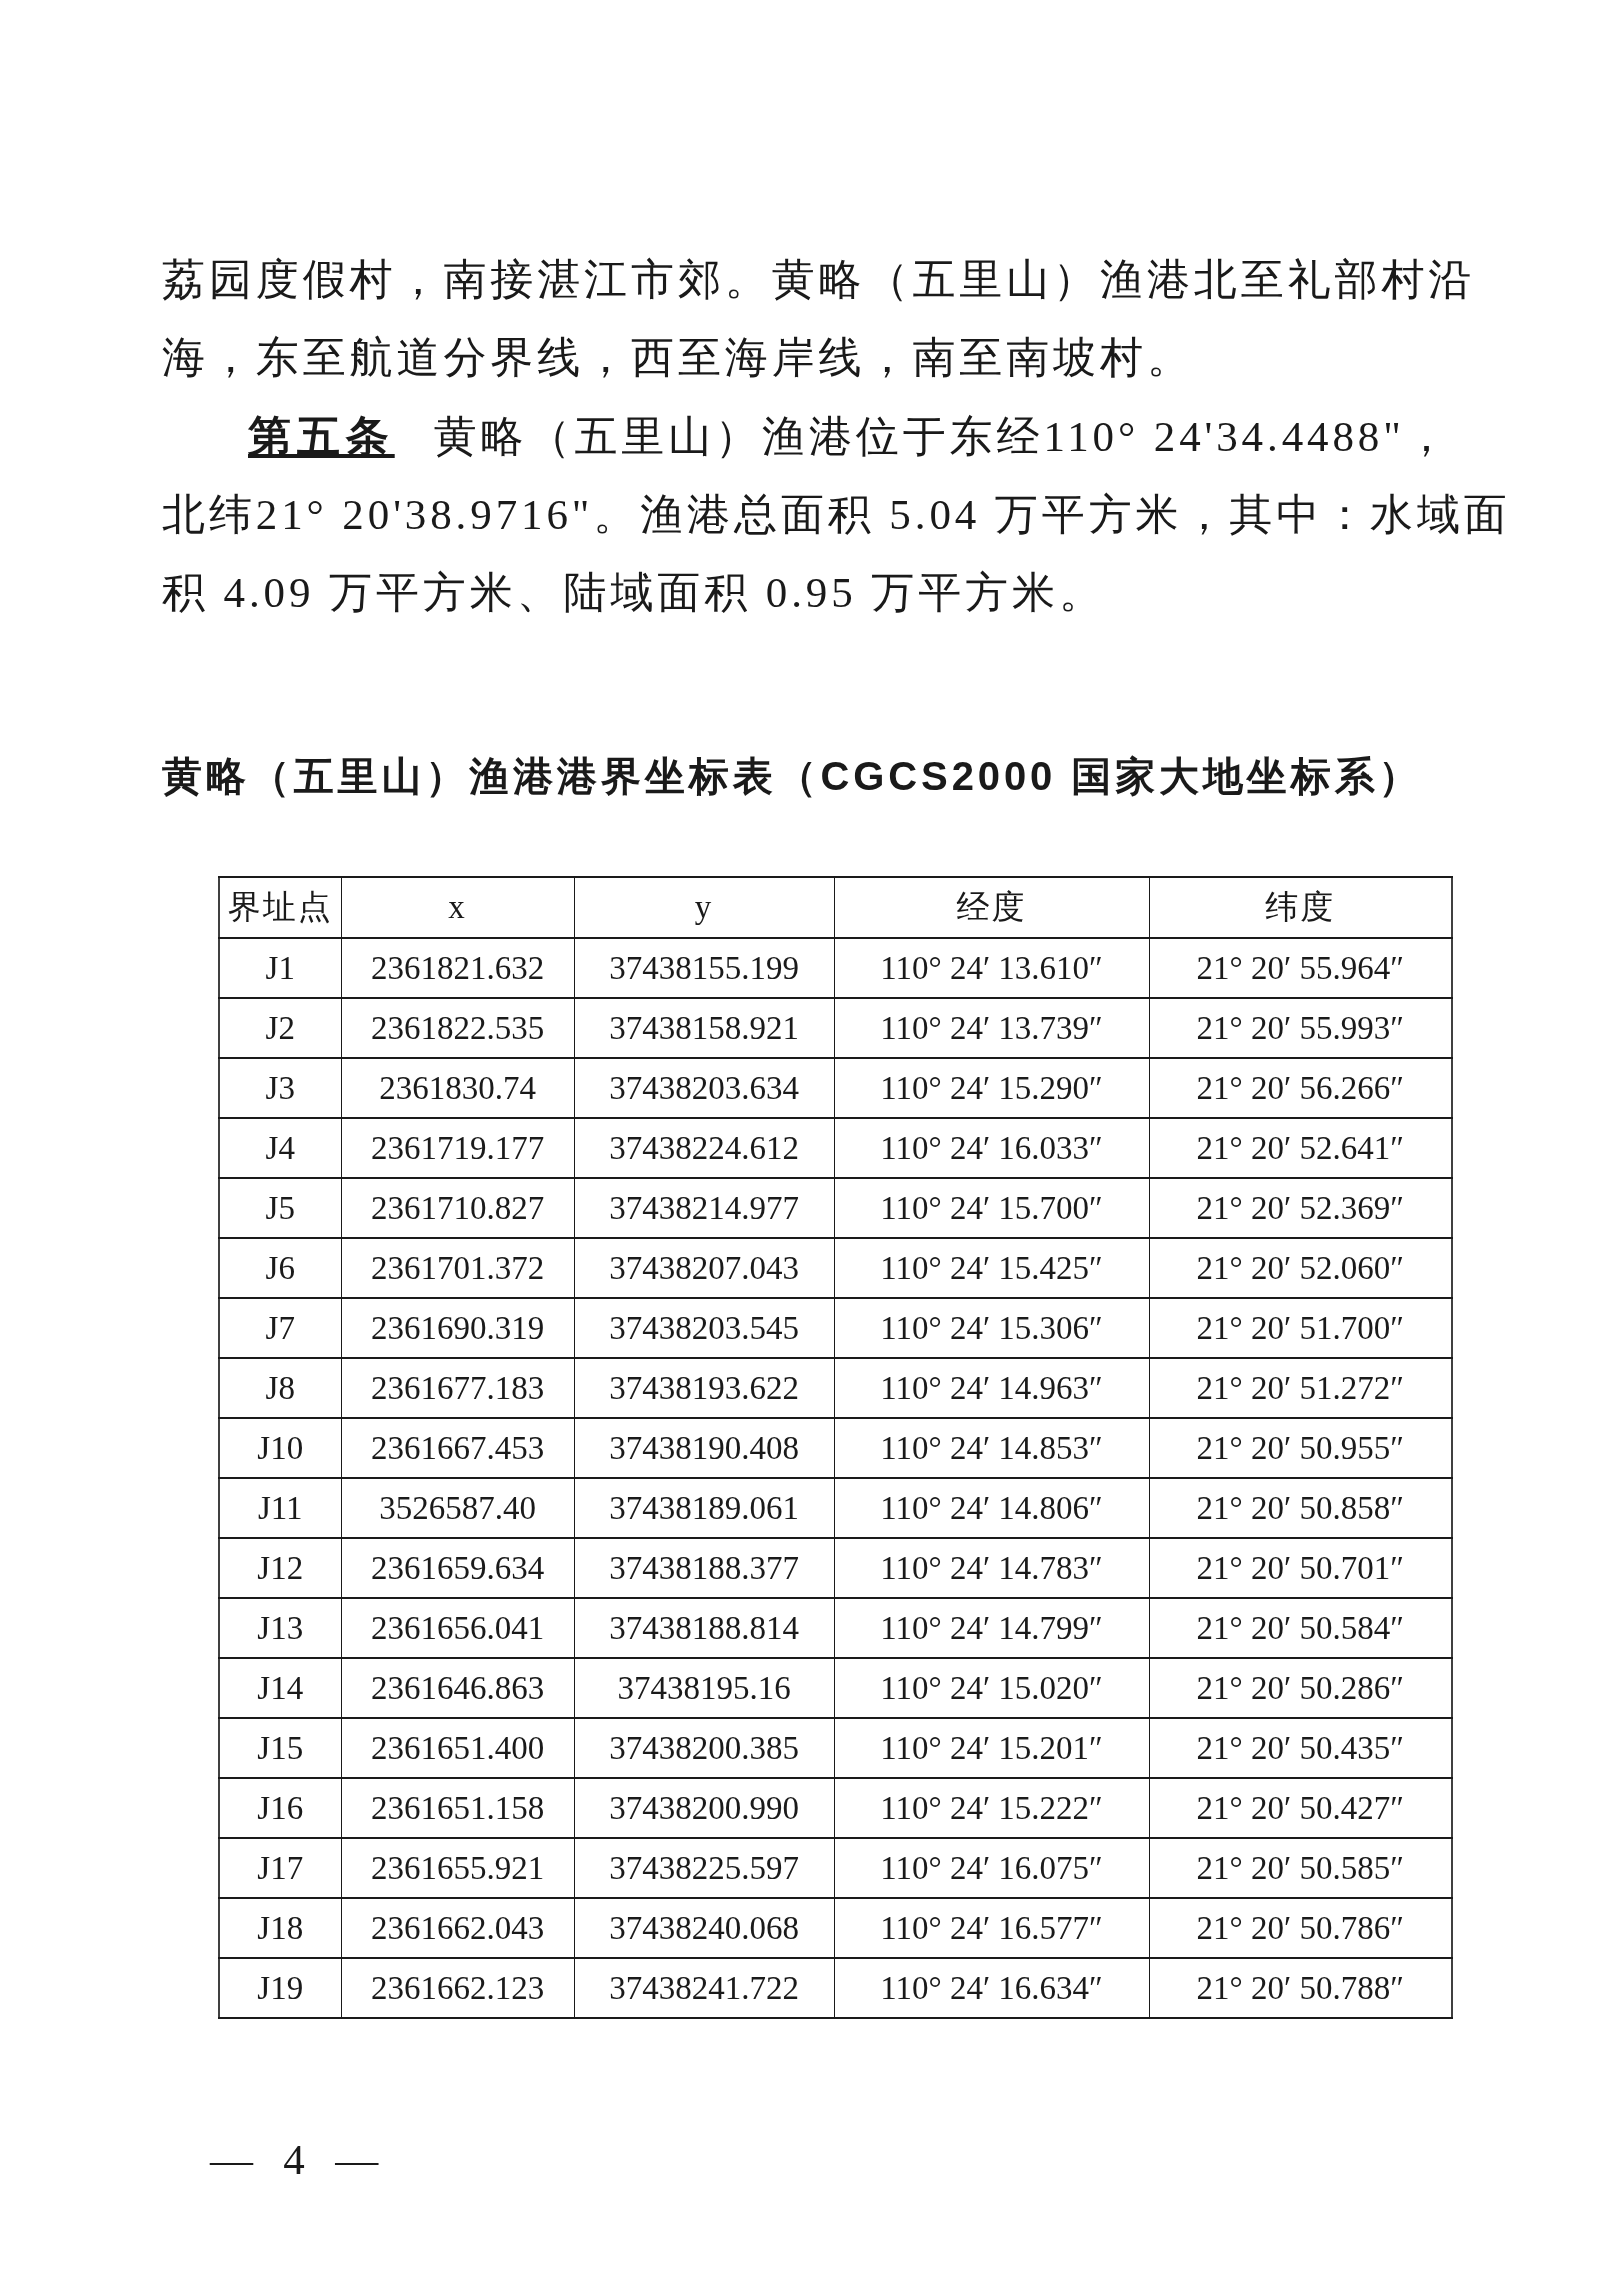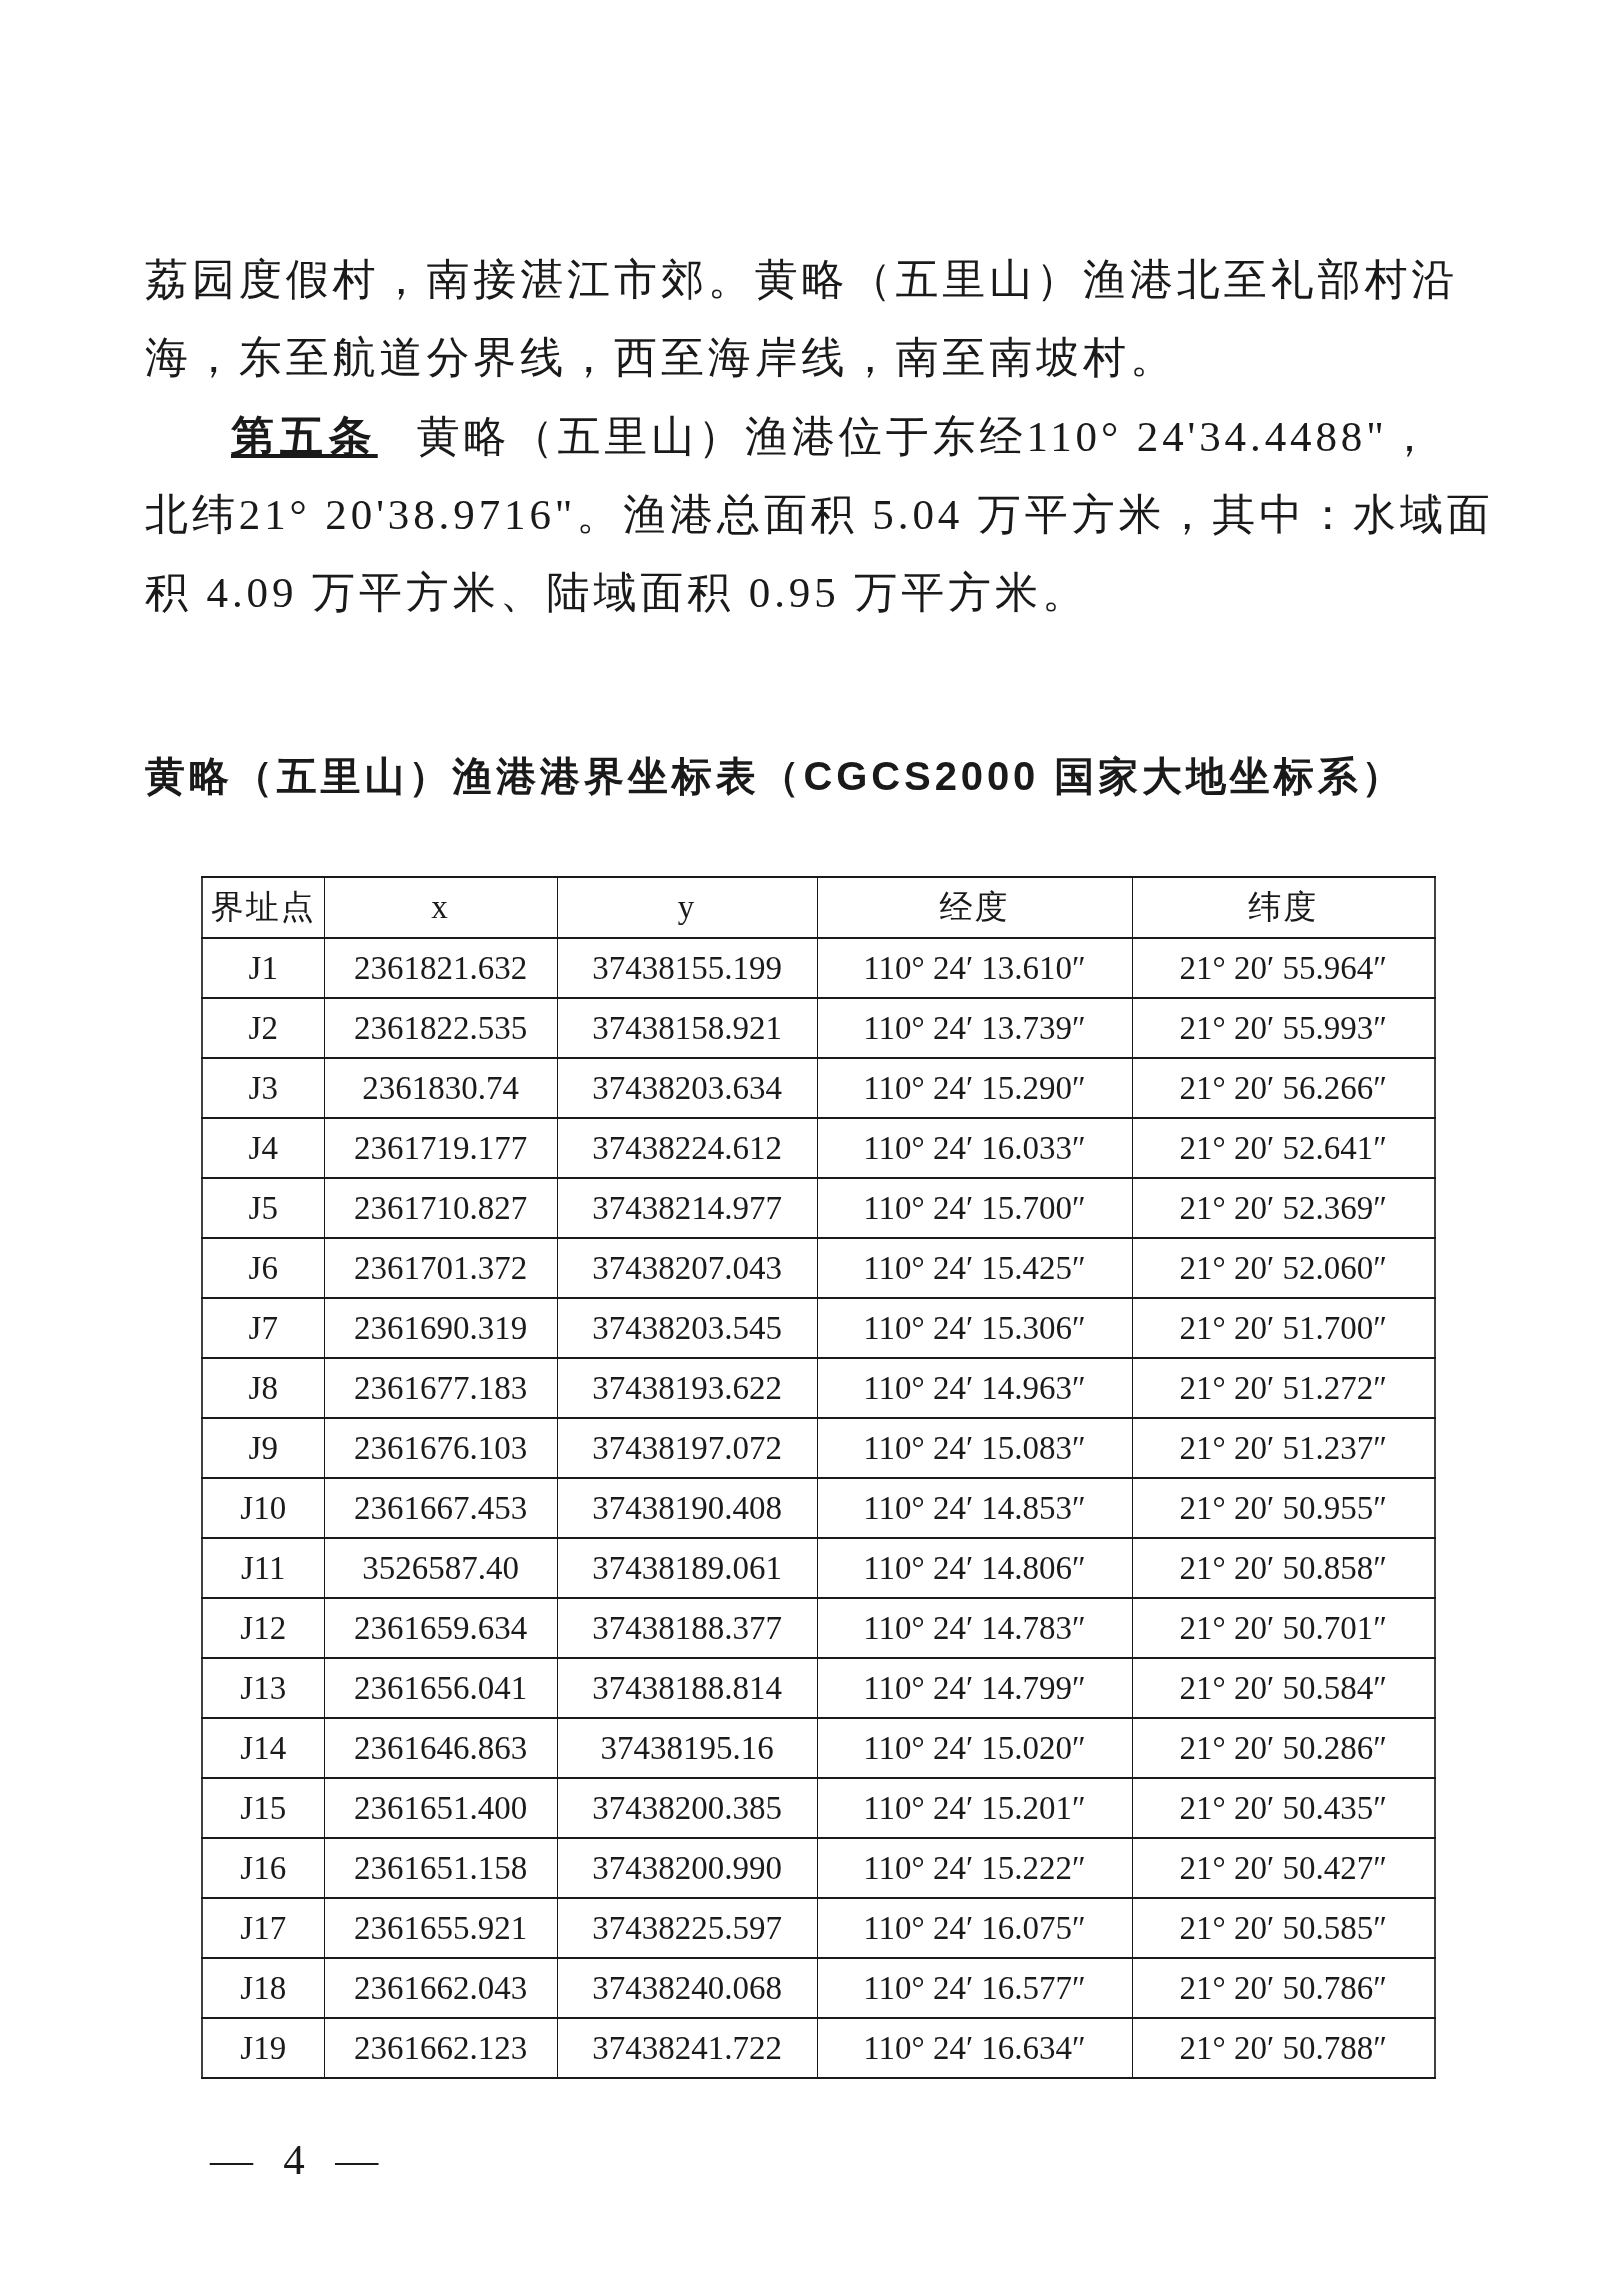--- a/index.html
+++ b/index.html
@@ -11,21 +11,21 @@
     position: relative;
     width: 1621px;
     height: 2293px;
     background: #ffffff;
     font-family: "Liberation Serif", serif;
     color: #1a1a1a;
     overflow: hidden;
   }
   .content {
     position: absolute;
-    left: 145px;
+    left: 162px;
     top: 241px;
     width: 1335px;
   }
   .bodyline {
     font-size: 43px;
     line-height: 78px;
     letter-spacing: 3.9px;
     white-space: nowrap;
   }
   .indent2 {
@@ -178,27 +178,20 @@
   </tr>
 
   <tr>
     <td>J8</td>
     <td>2361677.183</td>
     <td>37438193.622</td>
     <td>110° 24′ 14.963″</td>
     <td>21° 20′ 51.272″</td>
   </tr>
 
-  <tr>
-    <td>J9</td>
-    <td>2361676.103</td>
-    <td>37438197.072</td>
-    <td>110° 24′ 15.083″</td>
-    <td>21° 20′ 51.237″</td>
-  </tr>
 
   <tr>
     <td>J10</td>
     <td>2361667.453</td>
     <td>37438190.408</td>
     <td>110° 24′ 14.853″</td>
     <td>21° 20′ 50.955″</td>
   </tr>
 
   <tr>

